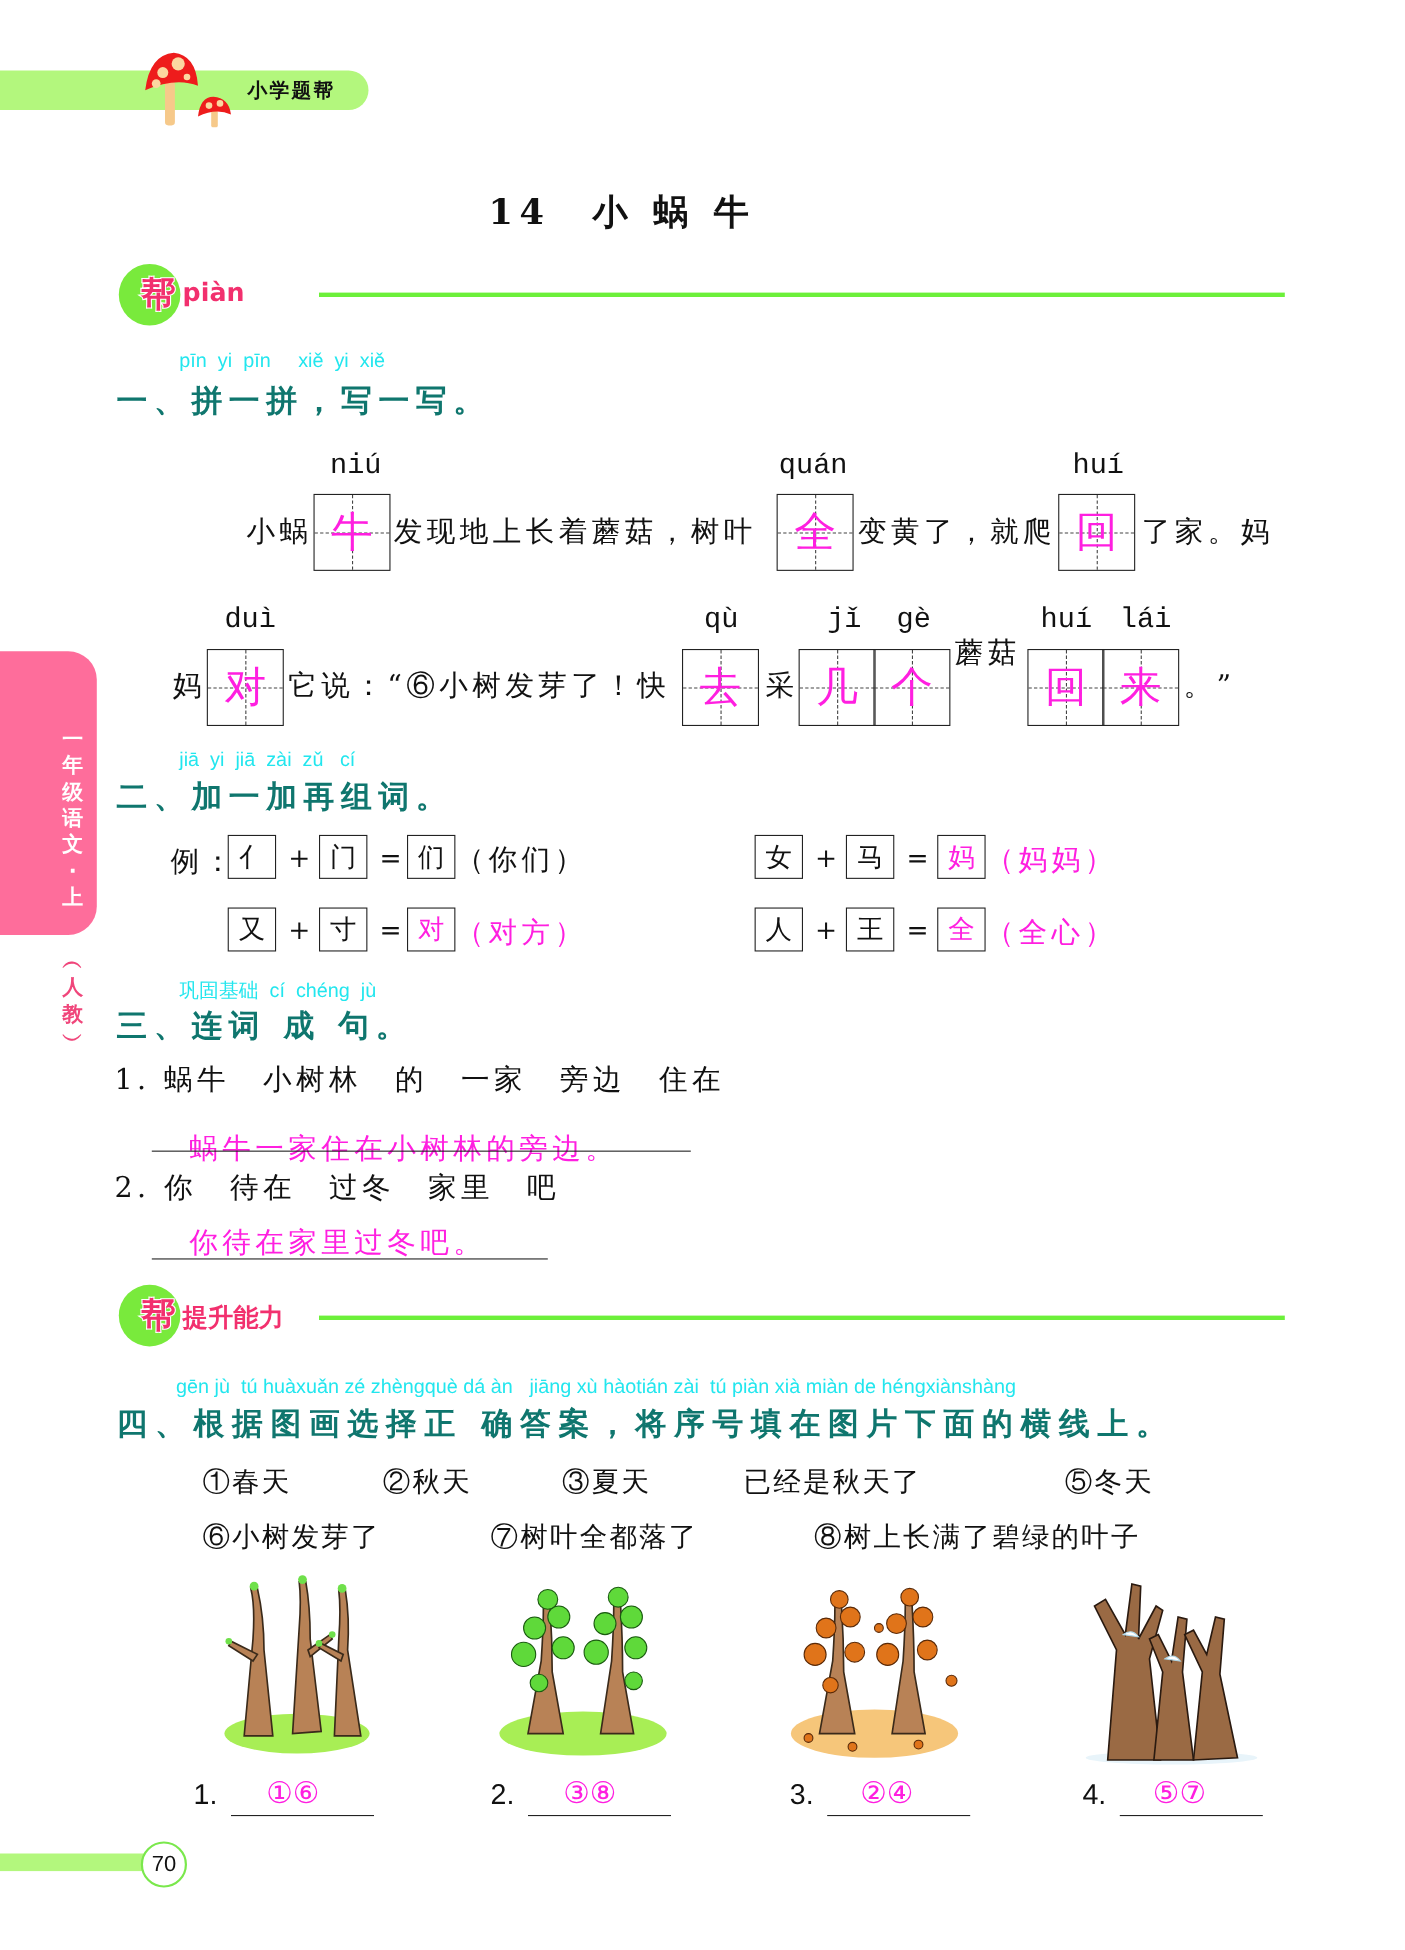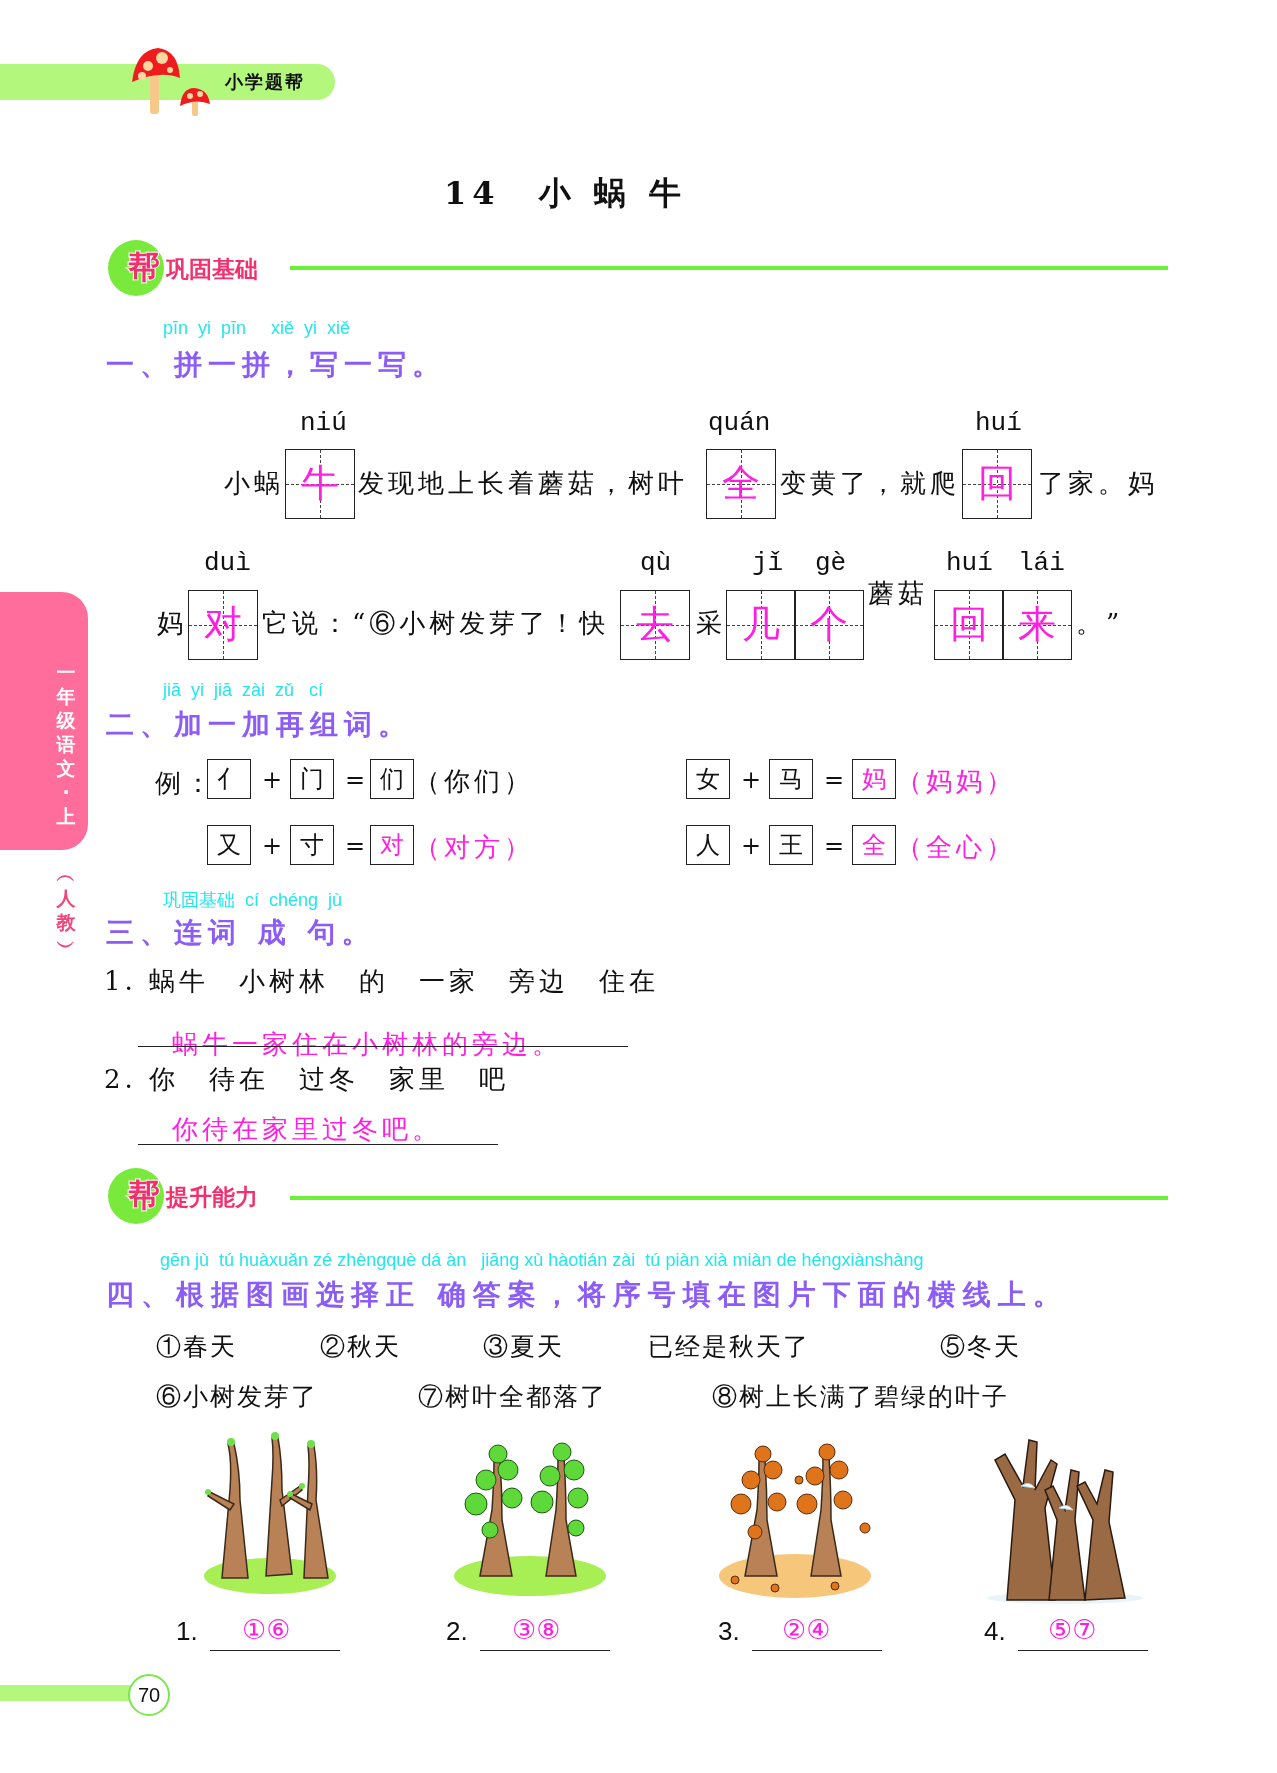--- a/index.html
+++ b/index.html
@@ -12,37 +12,37 @@
   .mush { position:absolute; }
   .title { left:0; width:1131px; top:172px; text-align:center; font-size:32px; font-weight:bold; letter-spacing:6px; }
   
   .sec { left:108px; height:60px; }
   .sec .circle { position:absolute; left:0; top:0; width:56px; height:56px; border-radius:50%; background:#79ea3c; }
   .sec .bang { position:absolute; left:20px; top:6px; font-family:"DejaVu Sans", sans-serif; font-size:32px; font-weight:bold; color:#f2306e; -webkit-text-stroke:2px #fff; paint-order:stroke fill; }
   .sec .label { position:absolute; left:58px; top:14px; font-family:"DejaVu Sans", sans-serif; font-size:23px; font-weight:bold; color:#f2306e; white-space:nowrap; }
   .sec-line { height:4px; background:#6cf03a; }
   
   .py { font-family:"Liberation Sans", sans-serif; color:#22e6ee; font-size:18px; white-space:pre; }
-  .qh { font-family:"DejaVu Sans", sans-serif; color:#8b5cf6; font-size:28px; font-weight:bold; letter-spacing:6px; white-space:pre; }
+  .qh { font-family:"DejaVu Sans", sans-serif; color:#0f766e; font-size:28px; font-weight:bold; letter-spacing:6px; white-space:pre; }
   
   .txt { font-size:26px; letter-spacing:4px; white-space:pre; }
   .pyb { font-family:Liberation Mono, monospace; font-size:26px; color:#111; }
   .grid { position:absolute; width:70px; height:70px; border:1.5px solid #222; box-sizing:border-box; }
   .grid::before { content:""; position:absolute; left:0; right:0; top:50%; border-top:1.5px dashed #444; }
   .grid::after { content:""; position:absolute; top:0; bottom:0; left:50%; border-left:1.5px dashed #444; }
   .grid span { position:absolute; left:0; right:0; top:8px; text-align:center; font-size:38px; color:#ff1fe0; z-index:2; font-family:"DejaVu Serif", serif; }
   .box { position:absolute; width:44px; height:40px; border:1.5px solid #222; box-sizing:border-box; text-align:center; font-size:24px; line-height:38px; }
   .box.ans { color:#ff1fe0; }
   .op { position:absolute; font-size:24px; }
   .pink { color:#ff1fe0; }
   .ul { position:absolute; border-bottom:1.5px solid #222; }
   .side-tab { left:0; top:592px; width:88px; height:258px; background:#fe6d9b; border-radius:0 26px 26px 0; }
   .side-text { left:54px; top:660px; width:24px; font-family:"DejaVu Sans", sans-serif; font-size:19px; font-weight:bold; color:#fff; line-height:24px; text-align:center; }
   .side-sub { left:54px; top:862px; width:24px; font-family:"DejaVu Sans", sans-serif; font-size:19px; font-weight:bold; color:#f0467b; line-height:24px; text-align:center; }
-  .opt { font-size:25px; white-space:pre; letter-spacing:2px; }
+  .opt { font-size:25px; white-space:pre; letter-spacing:2px;margin-left:28px; }
   .ansnum { font-family:"Liberation Sans", sans-serif; font-size:26px; }
   .anscirc { font-size:27px; color:#ff1fe0; }
   .page-bar { left:0; top:1685px; width:140px; height:16px; background:#b3f77d; }
   .page-num { left:128px; top:1674px; width:38px; height:38px; border:2px solid #7ae84c; border-radius:50%; background:#fff; text-align:center; line-height:38px; font-family:"Liberation Sans", sans-serif; font-size:20px; }
 </style>
 </head>
 <body>
 
 <div class="abs top-bar"></div>
 <svg class="mush" style="left:130px;top:44px" width="80" height="72">
@@ -70,21 +70,21 @@
 ·
 上</div>
 <div class="abs side-sub" style="white-space:pre-line">︵
 人
 教
 ︶</div>
 
 <div class="abs sec" style="top:240px">
   <div class="circle"></div>
   <div class="bang">帮</div>
-  <div class="label">巩固基础</div>
+  <div class="label">piàn</div>
 </div>
 <div class="abs sec-line" style="left:290px;top:266px;width:878px"></div>
 
 <div class="abs py" style="left:163px;top:318px">pīn  yi  pīn     xiě  yi  xiě</div>
 <div class="abs qh" style="left:106px;top:346px">一、拼一拼，写一写。</div>
 
 <div class="abs pyb" style="left:300px;top:408px">niú</div>
 <div class="abs pyb" style="left:708px;top:408px">quán</div>
 <div class="abs pyb" style="left:975px;top:408px">huí</div>
 

